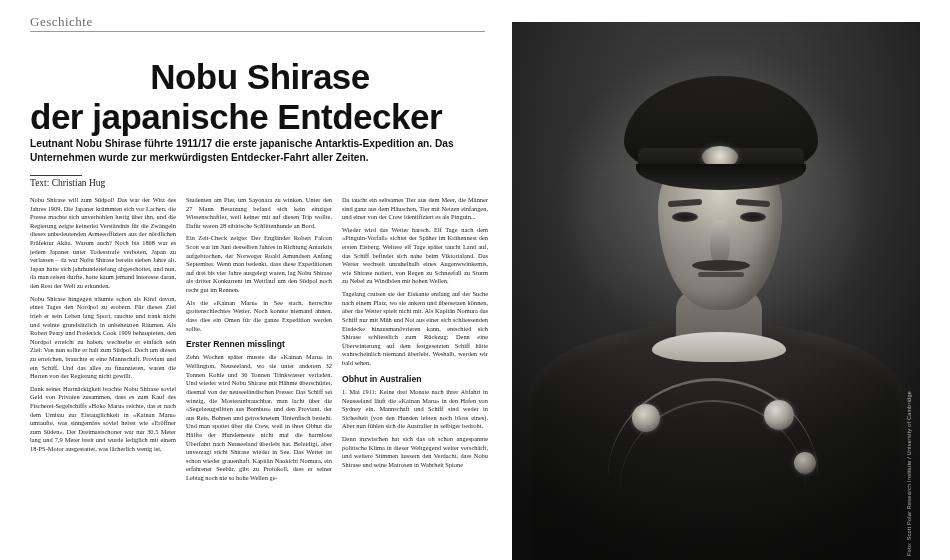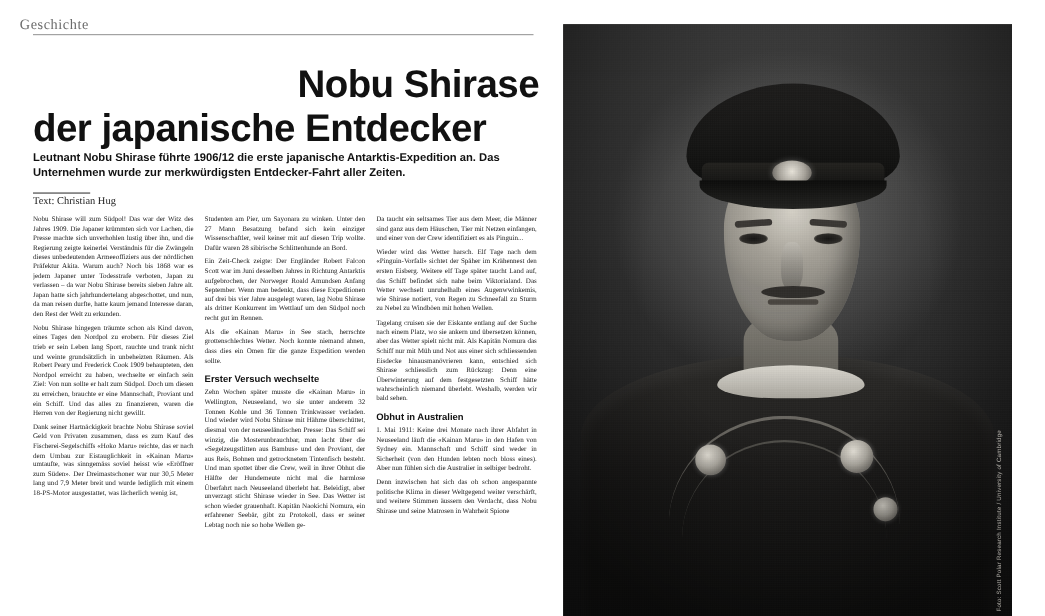--- a/index.html
+++ b/index.html
@@ -17,21 +17,21 @@
     position: relative;
     width: 950px;
     height: 560px;
     background: #ffffff;
   }
 
   
   .runhead {
     position: absolute;
     top: 14px;
-    left: 18px;
+    left: 30px;
     font-family: "Liberation Serif", serif;
     font-size: 13px;
     color: #6b6b6b;
     letter-spacing: 0.5px;
   }
   .runhead-rule {
     position: absolute;
     top: 31px;
     left: 30px;
     width: 455px;
@@ -45,21 +45,21 @@
     top: 34px;
     left: 30px;
     width: 460px;
     font-family: "Liberation Sans", sans-serif;
     font-weight: bold;
     font-size: 35px;
     line-height: 1.12;
     color: #111111;
     letter-spacing: -0.5px;
   }
-  .headline .l1 { display: block; text-align: right; }
+  .headline .l1 { display: block; text-align: center; }
   .headline .l2 { display: block; }
 
   
   .lead {
     position: absolute;
     top: 137px;
     left: 30px;
     width: 455px;
     font-family: "Liberation Sans", sans-serif;
     font-weight: bold;
@@ -327,38 +327,38 @@
 <div class="page">
 
   <div class="runhead">Geschichte</div>
   <div class="runhead-rule"></div>
 
   <h1 class="headline">
     <span class="l1">Nobu Shirase</span>
     <span class="l2">der japanische Entdecker</span>
   </h1>
 
-  <div class="lead">Leutnant Nobu Shirase führte 1906/12 die erste japanische Antarktis-Expedition an. Das Unternehmen wurde zur merkwürdigsten Entdecker-Fahrt aller Zeiten.</div>
+  <div class="lead">Leutnant Nobu Shirase führte 1911/17 die erste japanische Antarktis-Expedition an. Das Unternehmen wurde zur merkwürdigsten Entdecker-Fahrt aller Zeiten.</div>
 
   <div class="byline-rule"></div>
   <div class="byline">Text: Christian Hug</div>
 
   <div class="cols">
 
     <div class="col">
       <p>Nobu Shirase will zum Südpol! Das war der Witz des Jahres 1909. Die Japaner krümmten sich vor Lachen, die Presse machte sich unverhohlen lustig über ihn, und die Regierung zeigte keinerlei Verständnis für die Zwängeln dieses unbedeutenden Armeeoffiziers aus der nördlichen Präfektur Akita. Warum auch? Noch bis 1868 war es jedem Japaner unter Todesstrafe verboten, Japan zu verlassen – da war Nobu Shirase bereits sieben Jahre alt. Japan hatte sich jahrhundertelang abgeschottet, und nun, da man reisen durfte, hatte kaum jemand Interesse daran, den Rest der Welt zu erkunden.</p>
       <p>Nobu Shirase hingegen träumte schon als Kind davon, eines Tages den Nordpol zu erobern. Für dieses Ziel trieb er sein Leben lang Sport, rauchte und trank nicht und weinte grundsätzlich in unbeheizten Räumen. Als Robert Peary und Frederick Cook 1909 behaupteten, den Nordpol erreicht zu haben, wechselte er einfach sein Ziel: Von nun sollte er halt zum Südpol. Doch um diesen zu erreichen, brauchte er eine Mannschaft, Proviant und ein Schiff. Und das alles zu finanzieren, waren die Herren von der Regierung nicht gewillt.</p>
       <p>Dank seiner Hartnäckigkeit brachte Nobu Shirase soviel Geld von Privaten zusammen, dass es zum Kauf des Fischerei-Segelschiffs «Hoko Maru» reichte, das er nach dem Umbau zur Eistauglichkeit in «Kainan Maru» umtaufte, was sinngemäss soviel heisst wie «Eröffner zum Süden». Der Dreimastschoner war nur 30,5 Meter lang und 7,9 Meter breit und wurde lediglich mit einem 18-PS-Motor ausgestattet, was lächerlich wenig ist,</p>
     </div>
 
     <div class="col">
       <p>Studenten am Pier, um Sayonara zu winken. Unter den 27 Mann Besatzung befand sich kein einziger Wissenschaftler, weil keiner mit auf diesen Trip wollte. Dafür waren 28 sibirische Schlittenhunde an Bord.</p>
       <p>Ein Zeit-Check zeigte: Der Engländer Robert Falcon Scott war im Juni desselben Jahres in Richtung Antarktis aufgebrochen, der Norweger Roald Amundsen Anfang September. Wenn man bedenkt, dass diese Expeditionen auf drei bis vier Jahre ausgelegt waren, lag Nobu Shirase als dritter Konkurrent im Wettlauf um den Südpol noch recht gut im Rennen.</p>
       <p>Als die «Kainan Maru» in See stach, herrschte grottenschlechtes Wetter. Noch konnte niemand ahnen, dass dies ein Omen für die ganze Expedition werden sollte.</p>
-      <div class="subhead">Erster Versuch wechselte</div>
+      <div class="subhead">Erster Rennen misslingt</div>
       <p>Zehn Wochen später musste die «Kainan Maru» in Wellington, Neuseeland, wo sie unter anderem 32 Tonnen Kohle und 36 Tonnen Trinkwasser verladen. Und wieder wird Nobu Shirase mit Hähme überschüttet, diesmal von der neuseeländischen Presse: Das Schiff sei winzig, die Mosterunbrauchbar, man lacht über die «Segelzeugstlitten aus Bambus» und den Proviant, der aus Reis, Bohnen und getrocknetem Tintenfisch besteht. Und man spottet über die Crew, weil in ihrer Obhut die Hälfte der Hundemeute nicht mal die harmlose Überfahrt nach Neuseeland überlebt hat. Beleidigt, aber unverzagt sticht Shirase wieder in See. Das Wetter ist schon wieder grauenhaft. Kapitän Naokichi Nomura, ein erfahrener Seebär, gibt zu Protokoll, dass er seiner Lebtag noch nie so hohe Wellen ge-</p>
     </div>
 
     <div class="col">
       <p>Da taucht ein seltsames Tier aus dem Meer, die Männer sind ganz aus dem Häuschen, Tier mit Netzen einfangen, und einer von der Crew identifiziert es als Pinguin...</p>
       <p>Wieder wird das Wetter harsch. Elf Tage nach dem «Pinguin-Vorfall» sichtet der Späher im Krähennest den ersten Eisberg. Weitere elf Tage später taucht Land auf, das Schiff befindet sich nahe beim Viktorialand. Das Wetter wechselt unruhelhalb eines Augenwwinkemis, wie Shirase notiert, von Regen zu Schneefall zu Sturm zu Nebel zu Windböen mit hohen Wellen.</p>
       <p>Tagelang cruisen sie der Eiskante entlang auf der Suche nach einem Platz, wo sie ankern und übersetzen können, aber das Wetter spielt nicht mit. Als Kapitän Nomura das Schiff nur mit Müh und Not aus einer sich schliessenden Eisdecke hinausmanövrieren kann, entschied sich Shirase schliesslich zum Rückzug: Denn eine Überwinterung auf dem festgesetzten Schiff hätte wahrscheinlich niemand überlebt. Weshalb, werden wir bald sehen.</p>
       <div class="subhead">Obhut in Australien</div>
       <p>1. Mai 1911: Keine drei Monate nach ihrer Abfahrt in Neuseeland läuft die «Kainan Maru» in den Hafen von Sydney ein. Mannschaft und Schiff sind weder in Sicherheit (von den Hunden lebten noch bloss eines). Aber nun fühlen sich die Australier in selbiger bedroht.</p>
       <p>Denn inzwischen hat sich das oh schon angespannte politische Klima in dieser Weltgegend weiter verschärft, und weitere Stimmen äussern den Verdacht, dass Nobu Shirase und seine Matrosen in Wahrheit Spione</p>

